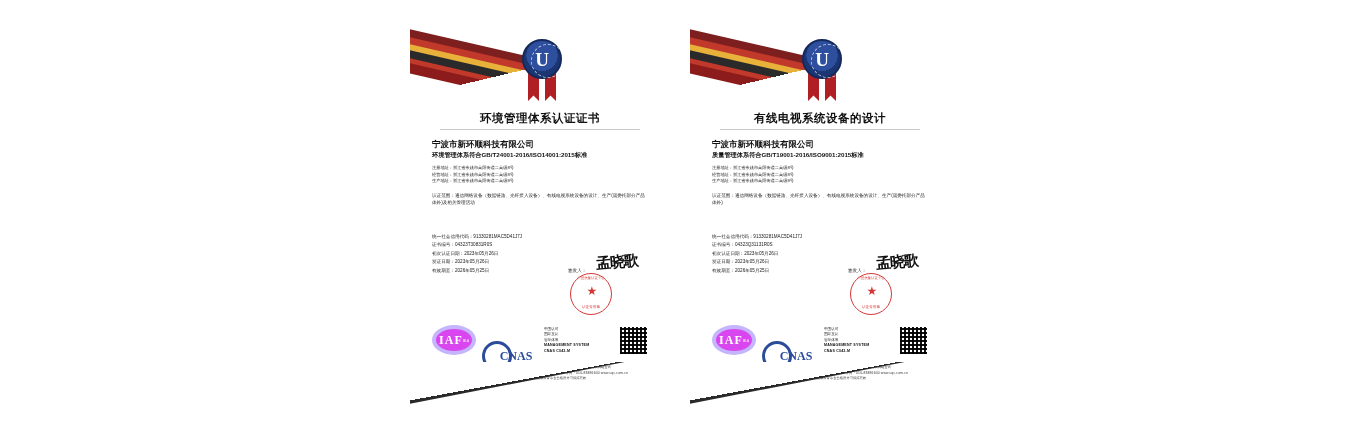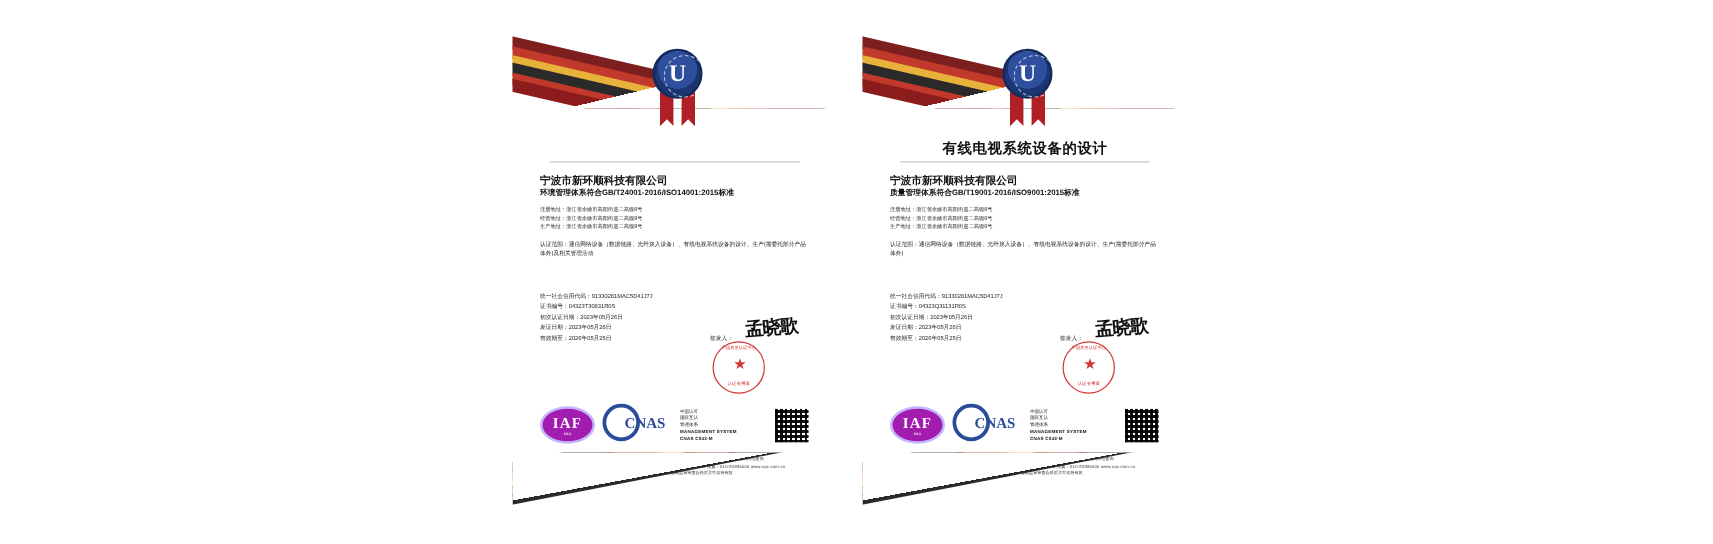--- a/index.html
+++ b/index.html
@@ -257,40 +257,40 @@
     position: absolute;
     top: 298px; left: 22px;
     width: 216px;
     height: 36px;
   }
   .iaf {
     position: absolute;
     left: 0; top: 2px;
     width: 44px; height: 30px;
     border-radius: 50%;
-    background: #a21caf;
+    background: #d946ef;
     color: #fff;
     display: flex;
-    flex-direction: column;
+    flex-direction: row;
     align-items: center;
     justify-content: center;
-    border: 2px solid #c4b5fd;
+    border: 4px solid #c4b5fd;
     box-sizing: border-box;
   }
   .iaf .word {
     font-family: "Liberation Serif", serif;
     font-weight: bold;
     font-size: 12px;
     line-height: 1;
     letter-spacing: 1px;
   }
   .iaf .sub { font-size: 3px; margin-top: 1px; }
   .cnas {
     position: absolute;
-    left: 50px; top: 0;
+    left: 50px; top: 18px;
     width: 56px; height: 30px;
     display: flex;
     align-items: center;
     justify-content: center;
   }
   .cnas .ring {
     position: absolute;
     left: 0; top: 0;
     width: 30px; height: 30px;
     border-radius: 50%;
@@ -357,20 +357,21 @@
       <div class="tails">
         <div class="tail l"></div>
         <div class="tail r"></div>
       </div>
       <div class="disc">
         <div class="ring-text"></div>
         <span class="u">U</span>
       </div>
     </div>
 
+    <div class="cert-title">环境管理体系认证证书</div>
     <div class="title-rule"></div>
 
     <div class="company">宁波市新环顺科技有限公司</div>
     <div class="standard">环境管理体系符合GB/T24001-2016/ISO14001:2015标准</div>
 
     <div class="addr-block">
       <div>注册地址：浙江省余姚市高阳街道二高级8号</div>
       <div>经营地址：浙江省余姚市高阳街道二高级8号</div>
       <div>生产地址：浙江省余姚市高阳街道二高级8号</div>
     </div>

